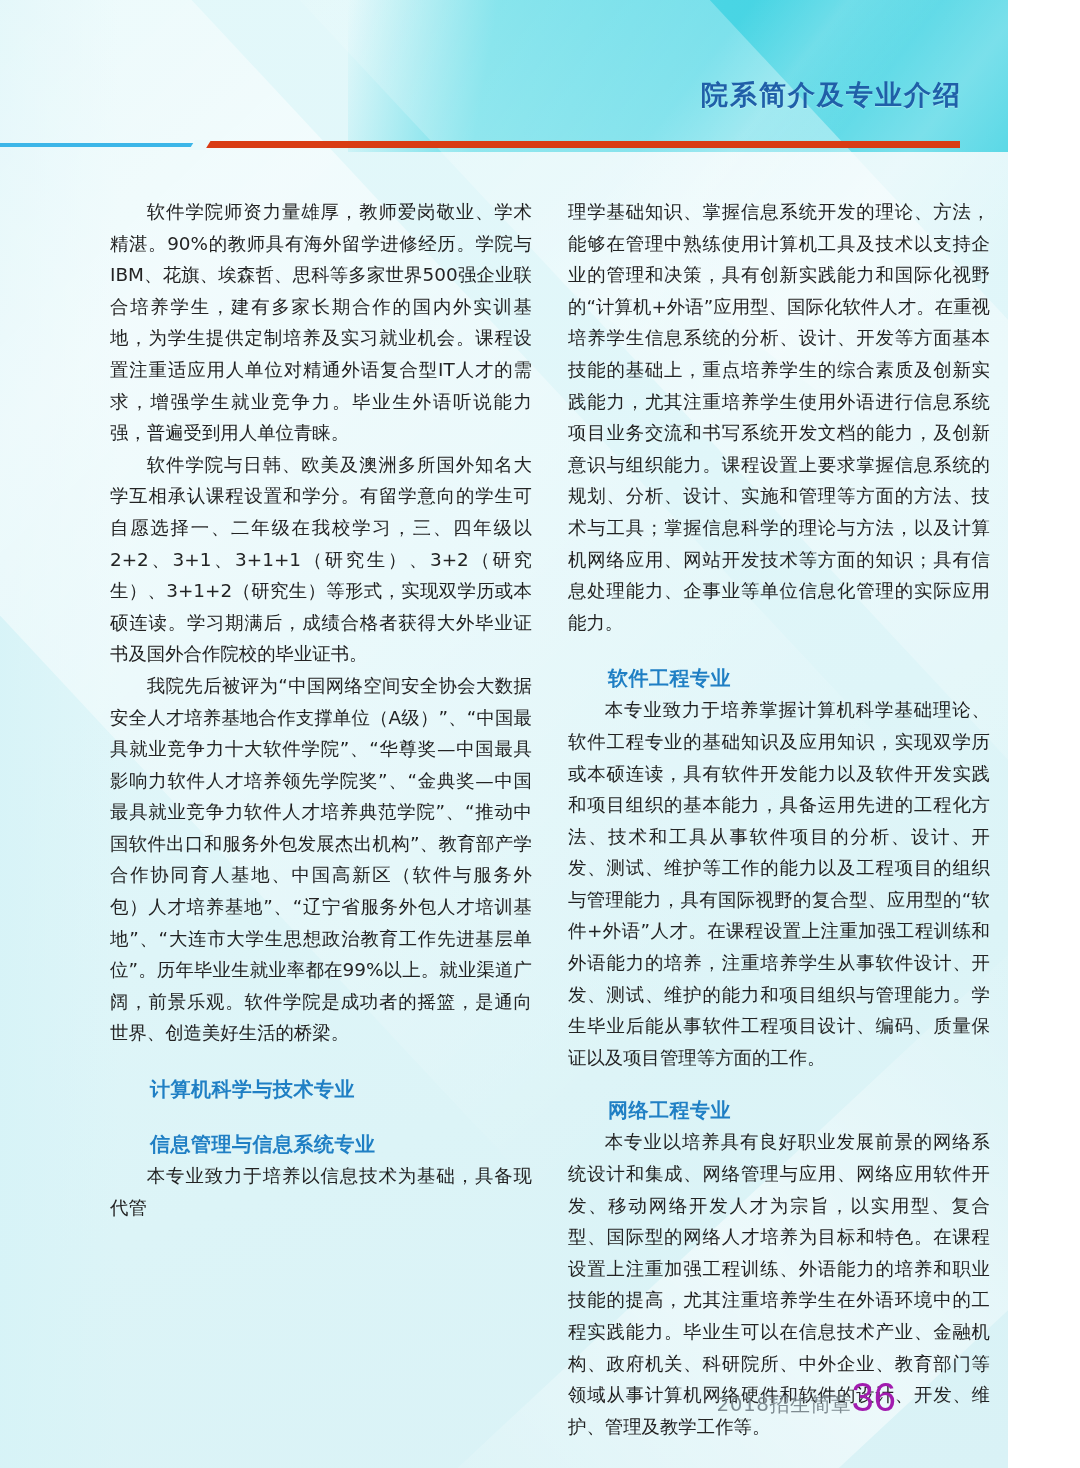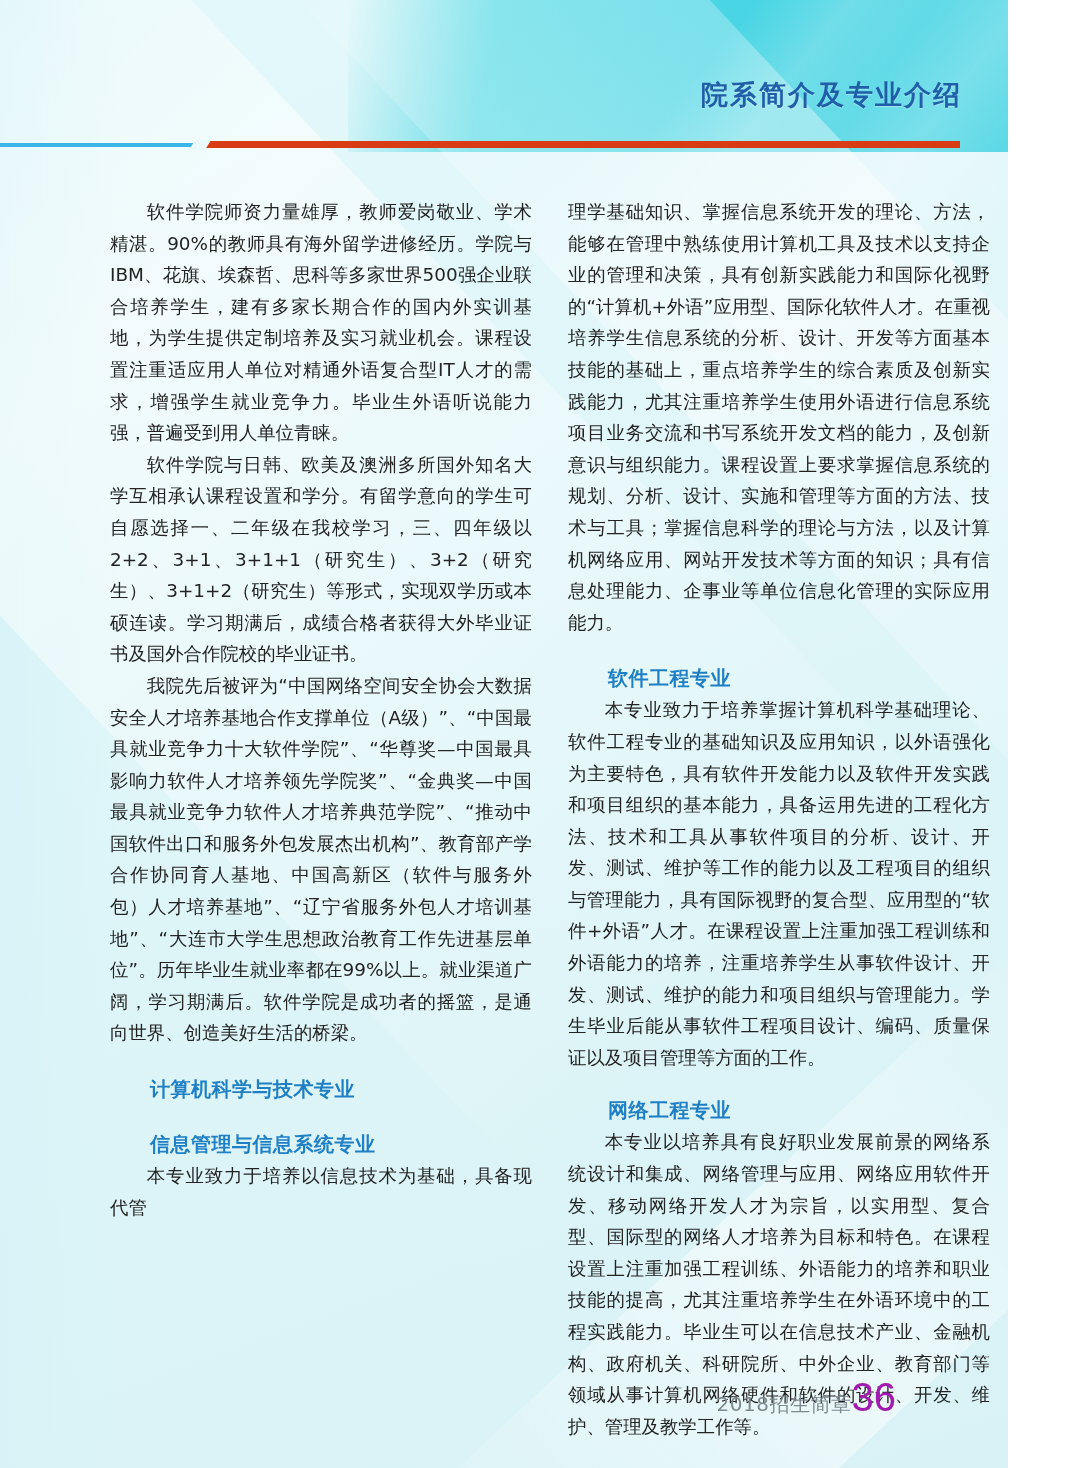--- a/index.html
+++ b/index.html
@@ -232,33 +232,33 @@
     <div class="rule-blue"></div>
     <div class="rule-red"></div>
     <div class="rule-notch"></div>
   </div>
 
   <div class="content">
 
     <div class="column">
       <p class="body">软件学院师资力量雄厚，教师爱岗敬业、学术精湛。90%的教师具有海外留学进修经历。学院与IBM、花旗、埃森哲、思科等多家世界500强企业联合培养学生，建有多家长期合作的国内外实训基地，为学生提供定制培养及实习就业机会。课程设置注重适应用人单位对精通外语复合型IT人才的需求，增强学生就业竞争力。毕业生外语听说能力强，普遍受到用人单位青睐。</p>
       <p class="body">软件学院与日韩、欧美及澳洲多所国外知名大学互相承认课程设置和学分。有留学意向的学生可自愿选择一、二年级在我校学习，三、四年级以2+2、3+1、3+1+1（研究生）、3+2（研究生）、3+1+2（研究生）等形式，实现双学历或本硕连读。学习期满后，成绩合格者获得大外毕业证书及国外合作院校的毕业证书。</p>
-      <p class="body">我院先后被评为“中国网络空间安全协会大数据安全人才培养基地合作支撑单位（A级）”、“中国最具就业竞争力十大软件学院”、“华尊奖—中国最具影响力软件人才培养领先学院奖”、“金典奖—中国最具就业竞争力软件人才培养典范学院”、“推动中国软件出口和服务外包发展杰出机构”、教育部产学合作协同育人基地、中国高新区（软件与服务外包）人才培养基地”、“辽宁省服务外包人才培训基地”、“大连市大学生思想政治教育工作先进基层单位”。历年毕业生就业率都在99%以上。就业渠道广阔，学习期满后。软件学院是成功者的摇篮，是通向世界、创造美好生活的桥梁。</p>
+      <p class="body">我院先后被评为“中国网络空间安全协会大数据安全人才培养基地合作支撑单位（A级）”、“中国最具就业竞争力十大软件学院”、“华尊奖—中国最具影响力软件人才培养领先学院奖”、“金典奖—中国最具就业竞争力软件人才培养典范学院”、“推动中国软件出口和服务外包发展杰出机构”、教育部产学合作协同育人基地、中国高新区（软件与服务外包）人才培养基地”、“辽宁省服务外包人才培训基地”、“大连市大学生思想政治教育工作先进基层单位”。历年毕业生就业率都在99%以上。就业渠道广阔，前景乐观。软件学院是成功者的摇篮，是通向世界、创造美好生活的桥梁。</p>
 
       <h2 class="section-title">计算机科学与技术专业</h2>
 
       <h2 class="section-title">信息管理与信息系统专业</h2>
       <p class="body">本专业致力于培养以信息技术为基础，具备现代管</p>
     </div>
 
     <div class="column">
       <p class="body noindent">理学基础知识、掌握信息系统开发的理论、方法，能够在管理中熟练使用计算机工具及技术以支持企业的管理和决策，具有创新实践能力和国际化视野的“计算机+外语”应用型、国际化软件人才。在重视培养学生信息系统的分析、设计、开发等方面基本技能的基础上，重点培养学生的综合素质及创新实践能力，尤其注重培养学生使用外语进行信息系统项目业务交流和书写系统开发文档的能力，及创新意识与组织能力。课程设置上要求掌握信息系统的规划、分析、设计、实施和管理等方面的方法、技术与工具；掌握信息科学的理论与方法，以及计算机网络应用、网站开发技术等方面的知识；具有信息处理能力、企事业等单位信息化管理的实际应用能力。</p>
 
       <h2 class="section-title">软件工程专业</h2>
-      <p class="body">本专业致力于培养掌握计算机科学基础理论、软件工程专业的基础知识及应用知识，以外语强化为主要特色，具有软件开发能力以及软件开发实践和项目组织的基本能力，具备运用先进的工程化方法、技术和工具从事软件项目的分析、设计、开发、测试、维护等工作的能力以及工程项目的组织与管理能力，具有国际视野的复合型、应用型的“软件+外语”人才。在课程设置上注重加强工程训练和外语能力的培养，注重培养学生从事软件设计、开发、测试、维护的能力和项目组织与管理能力。学生毕业后能从事软件工程项目设计、编码、质量保证以及项目管理等方面的工作。</p>
+      <p class="body">本专业致力于培养掌握计算机科学基础理论、软件工程专业的基础知识及应用知识，实现双学历或本硕连读，具有软件开发能力以及软件开发实践和项目组织的基本能力，具备运用先进的工程化方法、技术和工具从事软件项目的分析、设计、开发、测试、维护等工作的能力以及工程项目的组织与管理能力，具有国际视野的复合型、应用型的“软件+外语”人才。在课程设置上注重加强工程训练和外语能力的培养，注重培养学生从事软件设计、开发、测试、维护的能力和项目组织与管理能力。学生毕业后能从事软件工程项目设计、编码、质量保证以及项目管理等方面的工作。</p>
 
       <h2 class="section-title tight">网络工程专业</h2>
       <p class="body">本专业以培养具有良好职业发展前景的网络系统设计和集成、网络管理与应用、网络应用软件开发、移动网络开发人才为宗旨，以实用型、复合型、国际型的网络人才培养为目标和特色。在课程设置上注重加强工程训练、外语能力的培养和职业技能的提高，尤其注重培养学生在外语环境中的工程实践能力。毕业生可以在信息技术产业、金融机构、政府机关、科研院所、中外企业、教育部门等领域从事计算机网络硬件和软件的设计、开发、维护、管理及教学工作等。</p>
     </div>
 
   </div>
 
   <div class="footer">
     <span class="footer-label">2018招生简章</span>
     <span class="footer-page">36</span>

